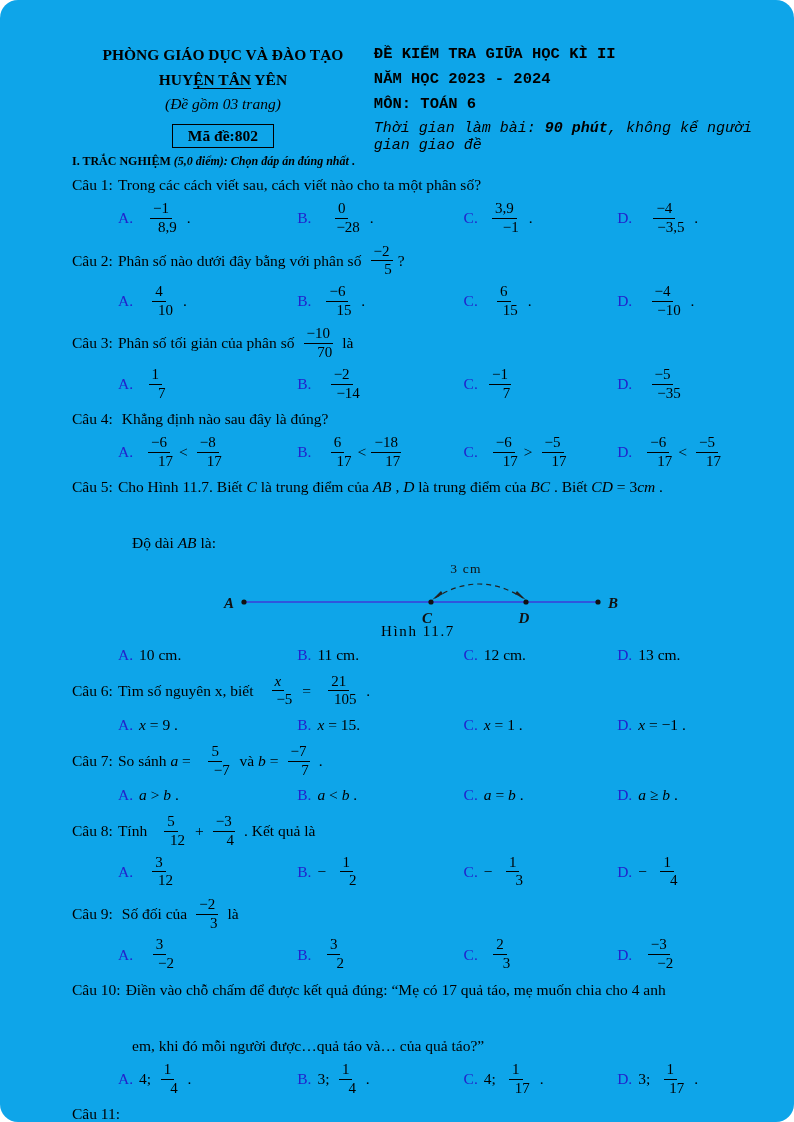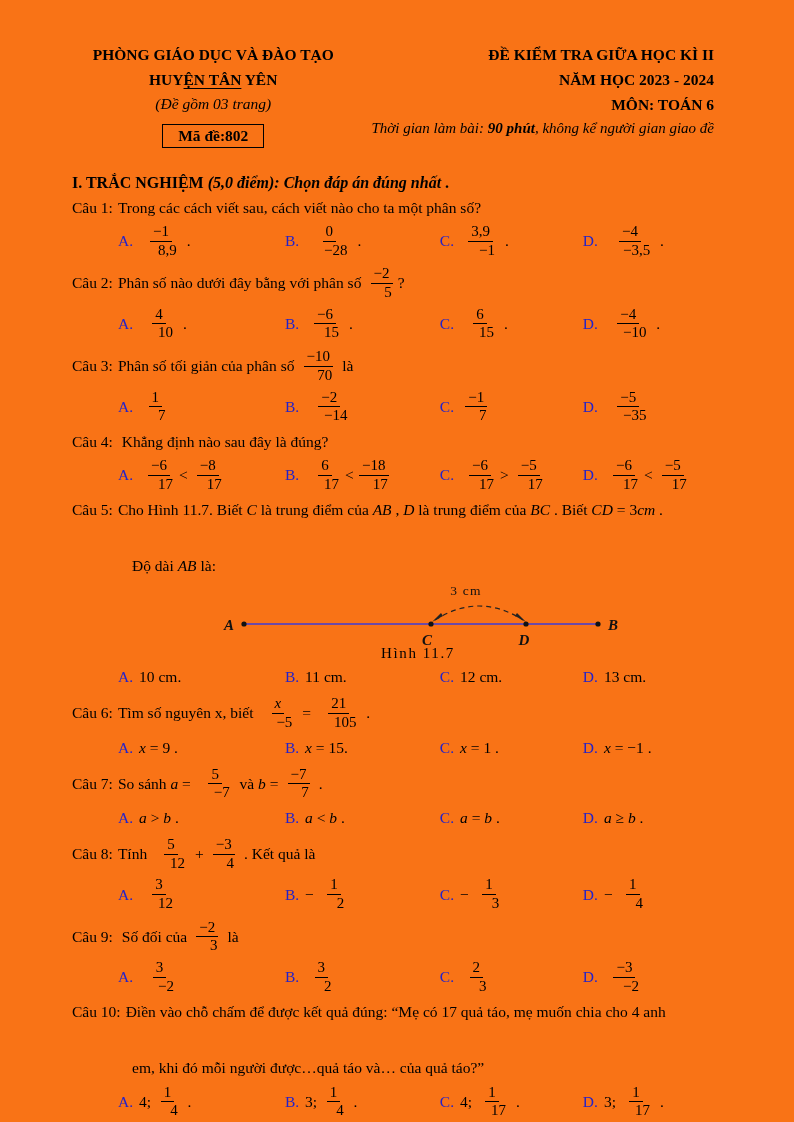--- a/index.html
+++ b/index.html
@@ -1,36 +1,37 @@
 <!DOCTYPE html>
 <html style="--optc: #2222cc;"><head>
 <meta charset="utf-8">
 <style>
   html,body { margin:0; padding:0; background:#ffffff; }
   .page {
     position:relative; width:794px; height:1122px; box-sizing:border-box;
-    margin:0 auto; background:#f97316; color:#000;
-    padding:42px 80px 30px 72px;
+    margin:0 auto; background:#0ea5e9; color:#000;
+    padding:42px 36px 30px 72px;
     font-family:"Liberation Serif","DejaVu Serif",serif;
     font-size:15.5px;
     overflow:hidden;
+    border-radius:18px;
   }
   
   .header { display:flex; align-items:flex-start; }
   .h-left  { width:44%; text-align:center; }
-  .h-right { width:56%; text-align:right; }
+  .h-right { width:56%; text-align:left;font-family:Liberation Mono, monospace; }
   .h-bold  { font-weight:bold; font-size:15.5px; line-height:1.62; }
   .h-it    { font-style:italic; font-size:15.5px; line-height:1.6; }
   .ul      { text-decoration:underline; text-underline-offset:3px; }
   .code-box{ display:inline-block; border:1.6px solid #000; padding:2px 15px;
              font-weight:bold; margin-top:7px; }
   .time-line { font-style:italic; font-size:15px; margin-top:3px; }
   .time-line b { font-style:italic; }
   
-  .section-title { margin-top:26px; font-weight:bold; font-size:16px; }
+  .section-title { font-weight:bold; font-size:12px; }
   .section-title .bi { font-style:italic; }
   
   .question { margin-top:4px; }
   .stem  { display:flex; align-items:center; flex-wrap:wrap; min-height:24px; line-height:1.45; }
   .qlabel{ font-weight:normal; margin-right:5px; white-space:pre; }
   .txt   { white-space:pre-wrap; }
   .mi    { font-style:italic; white-space:pre-wrap; }
   .cont  { padding-left:60px;margin-top:32px; }
   .opts  { display:grid; grid-template-columns:28% 26% 24% 22%;
            padding-left:46px; margin-top:2px; }

